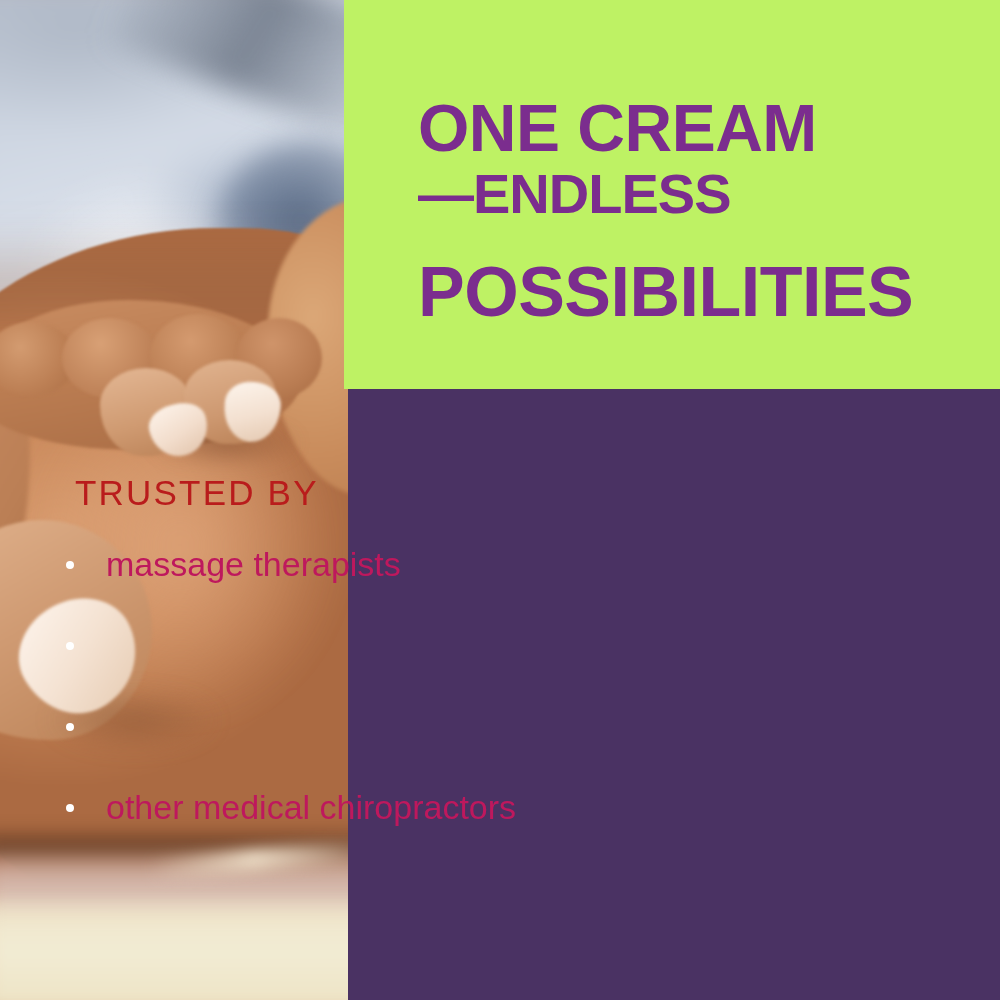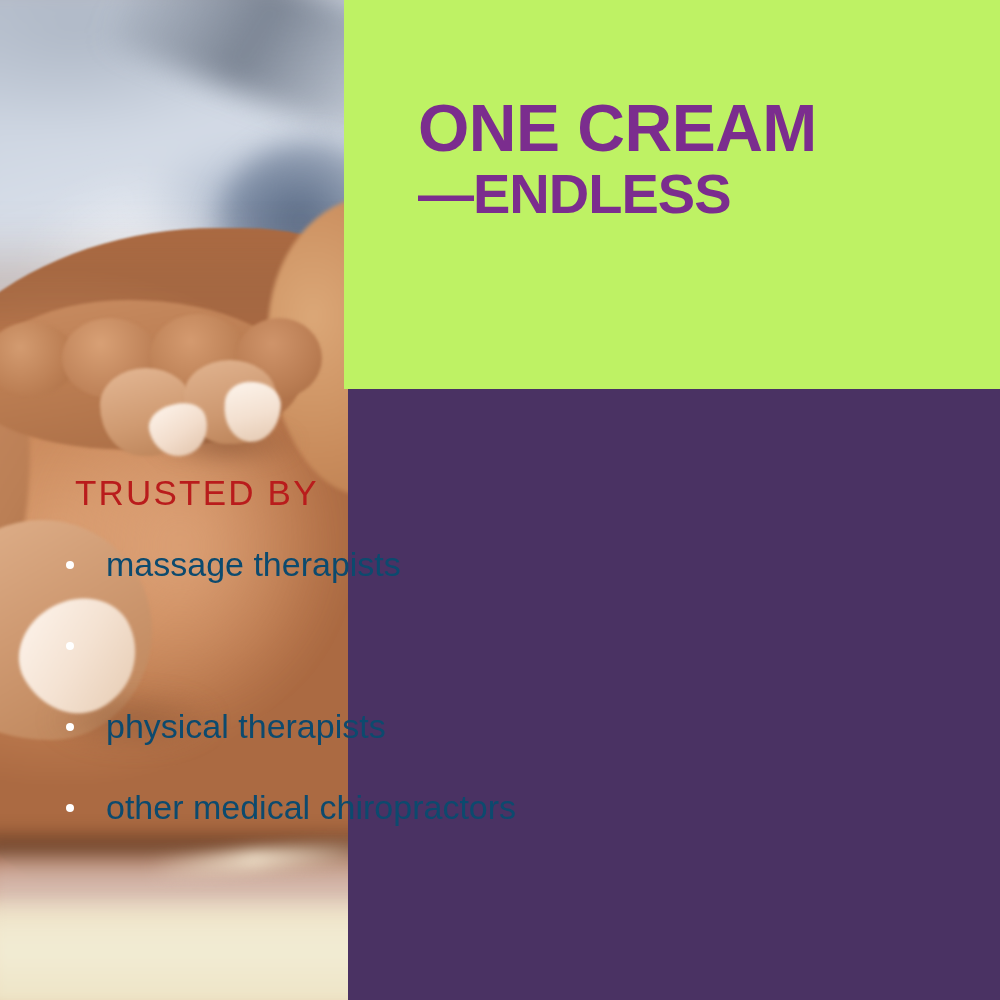--- a/index.html
+++ b/index.html
@@ -208,21 +208,21 @@
   }
   .bullet-list {
     position:absolute;
     left:66px; top:547px;
     width:560px;
     list-style:none;
   }
   .bullet-item {
     position:relative;
     height:81px;
-    color:#0c4a6e;
+    color:#be185d;
     font-size:34px;
     font-weight:400;
     line-height:1;
     white-space:nowrap;
   }
   .bullet-dot {
     position:absolute;
     left:0; top:14px;
     width:8px; height:8px;
     border-radius:50%;
@@ -267,37 +267,37 @@
 
     <div class="photo-layer table-edge"></div>
     <div class="photo-layer table-pink"></div>
     <div class="photo-layer table-cream"></div>
     <div class="photo-layer table-streak"></div>
   </div>
 
   <div class="headline-block">
     <div class="headline hl-1">ONE CREAM</div>
     <div class="headline hl-2">—ENDLESS</div>
+    <div class="headline hl-3">POSSIBILITIES</div>
   </div>
 
   <div class="panel"></div>
 
   <div class="panel-heading">TRUSTED BY</div>
 
   <ul class="bullet-list">
     <li class="bullet-item">
       <span class="bullet-dot"></span>
       <span class="bullet-text">massage therapists</span>
     </li>
     <li class="bullet-item">
       <span class="bullet-dot"></span>
     </li>
     <li class="bullet-item">
       <span class="bullet-dot"></span>
-      <span class="bullet-text">physical therapists</span>
     </li>
     <li class="bullet-item">
       <span class="bullet-dot"></span>
       <span class="bullet-text">other medical chiropractors</span>
     </li>
   </ul>
 
 </div>
 
 </body></html>

